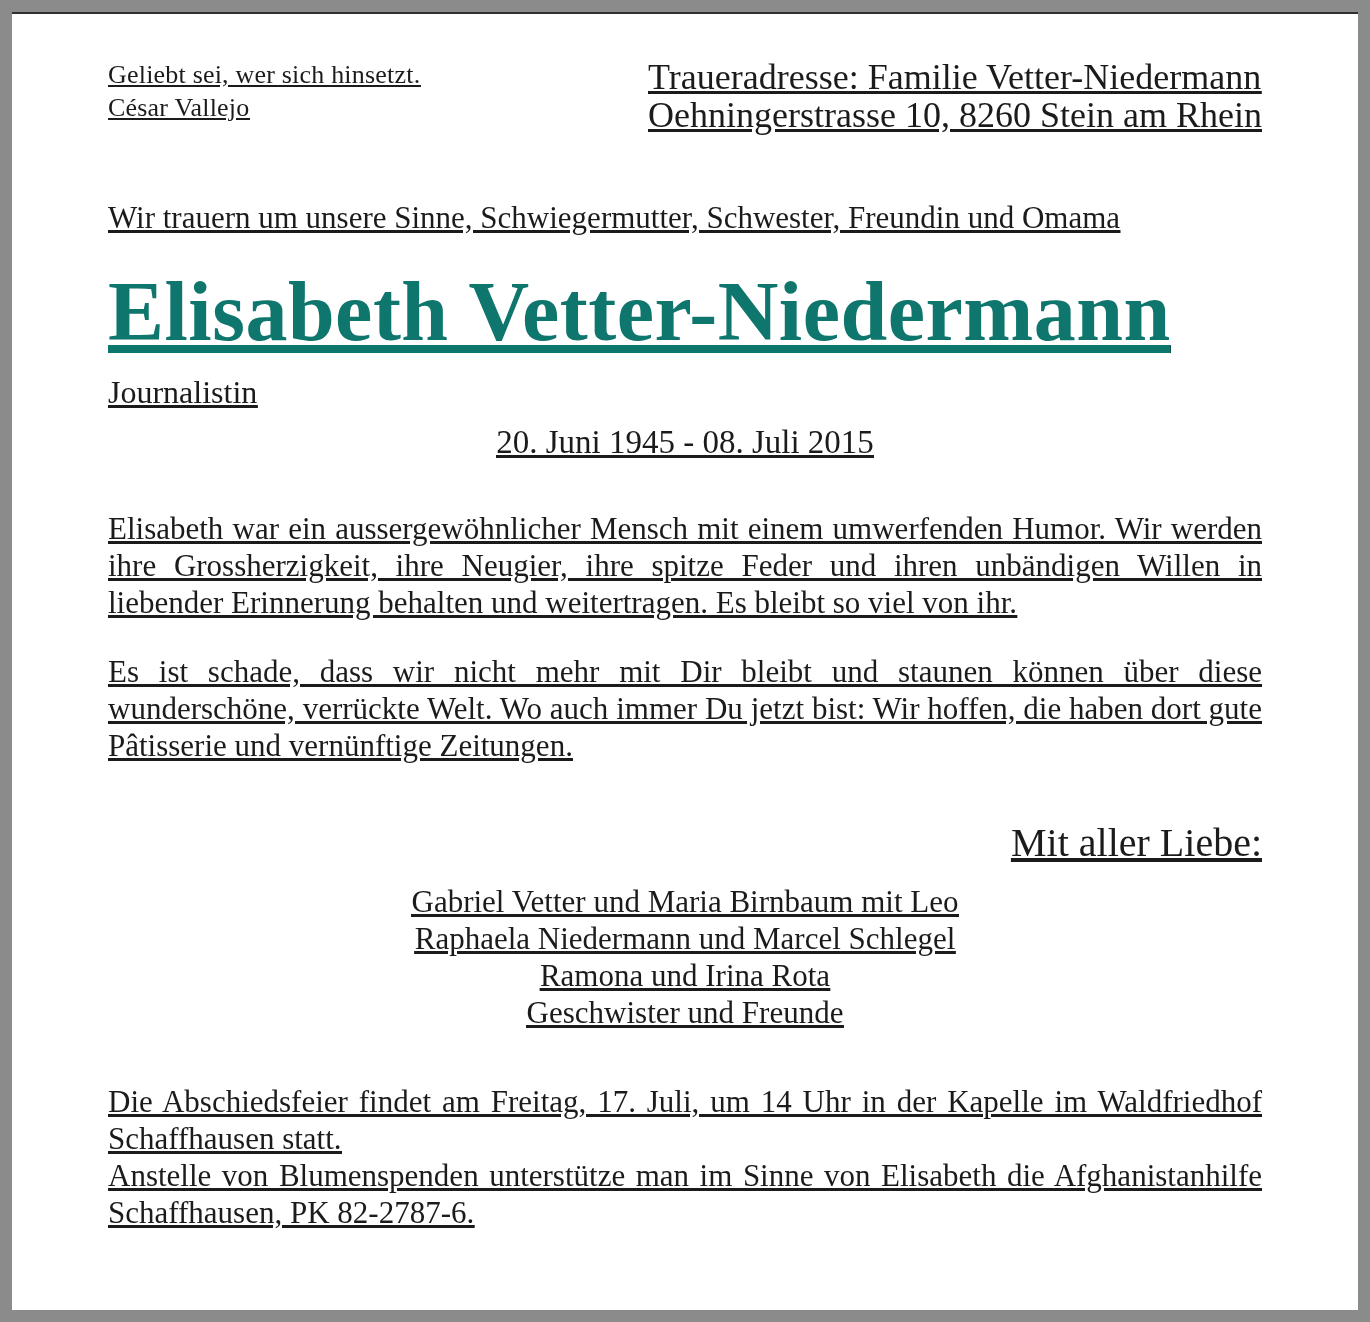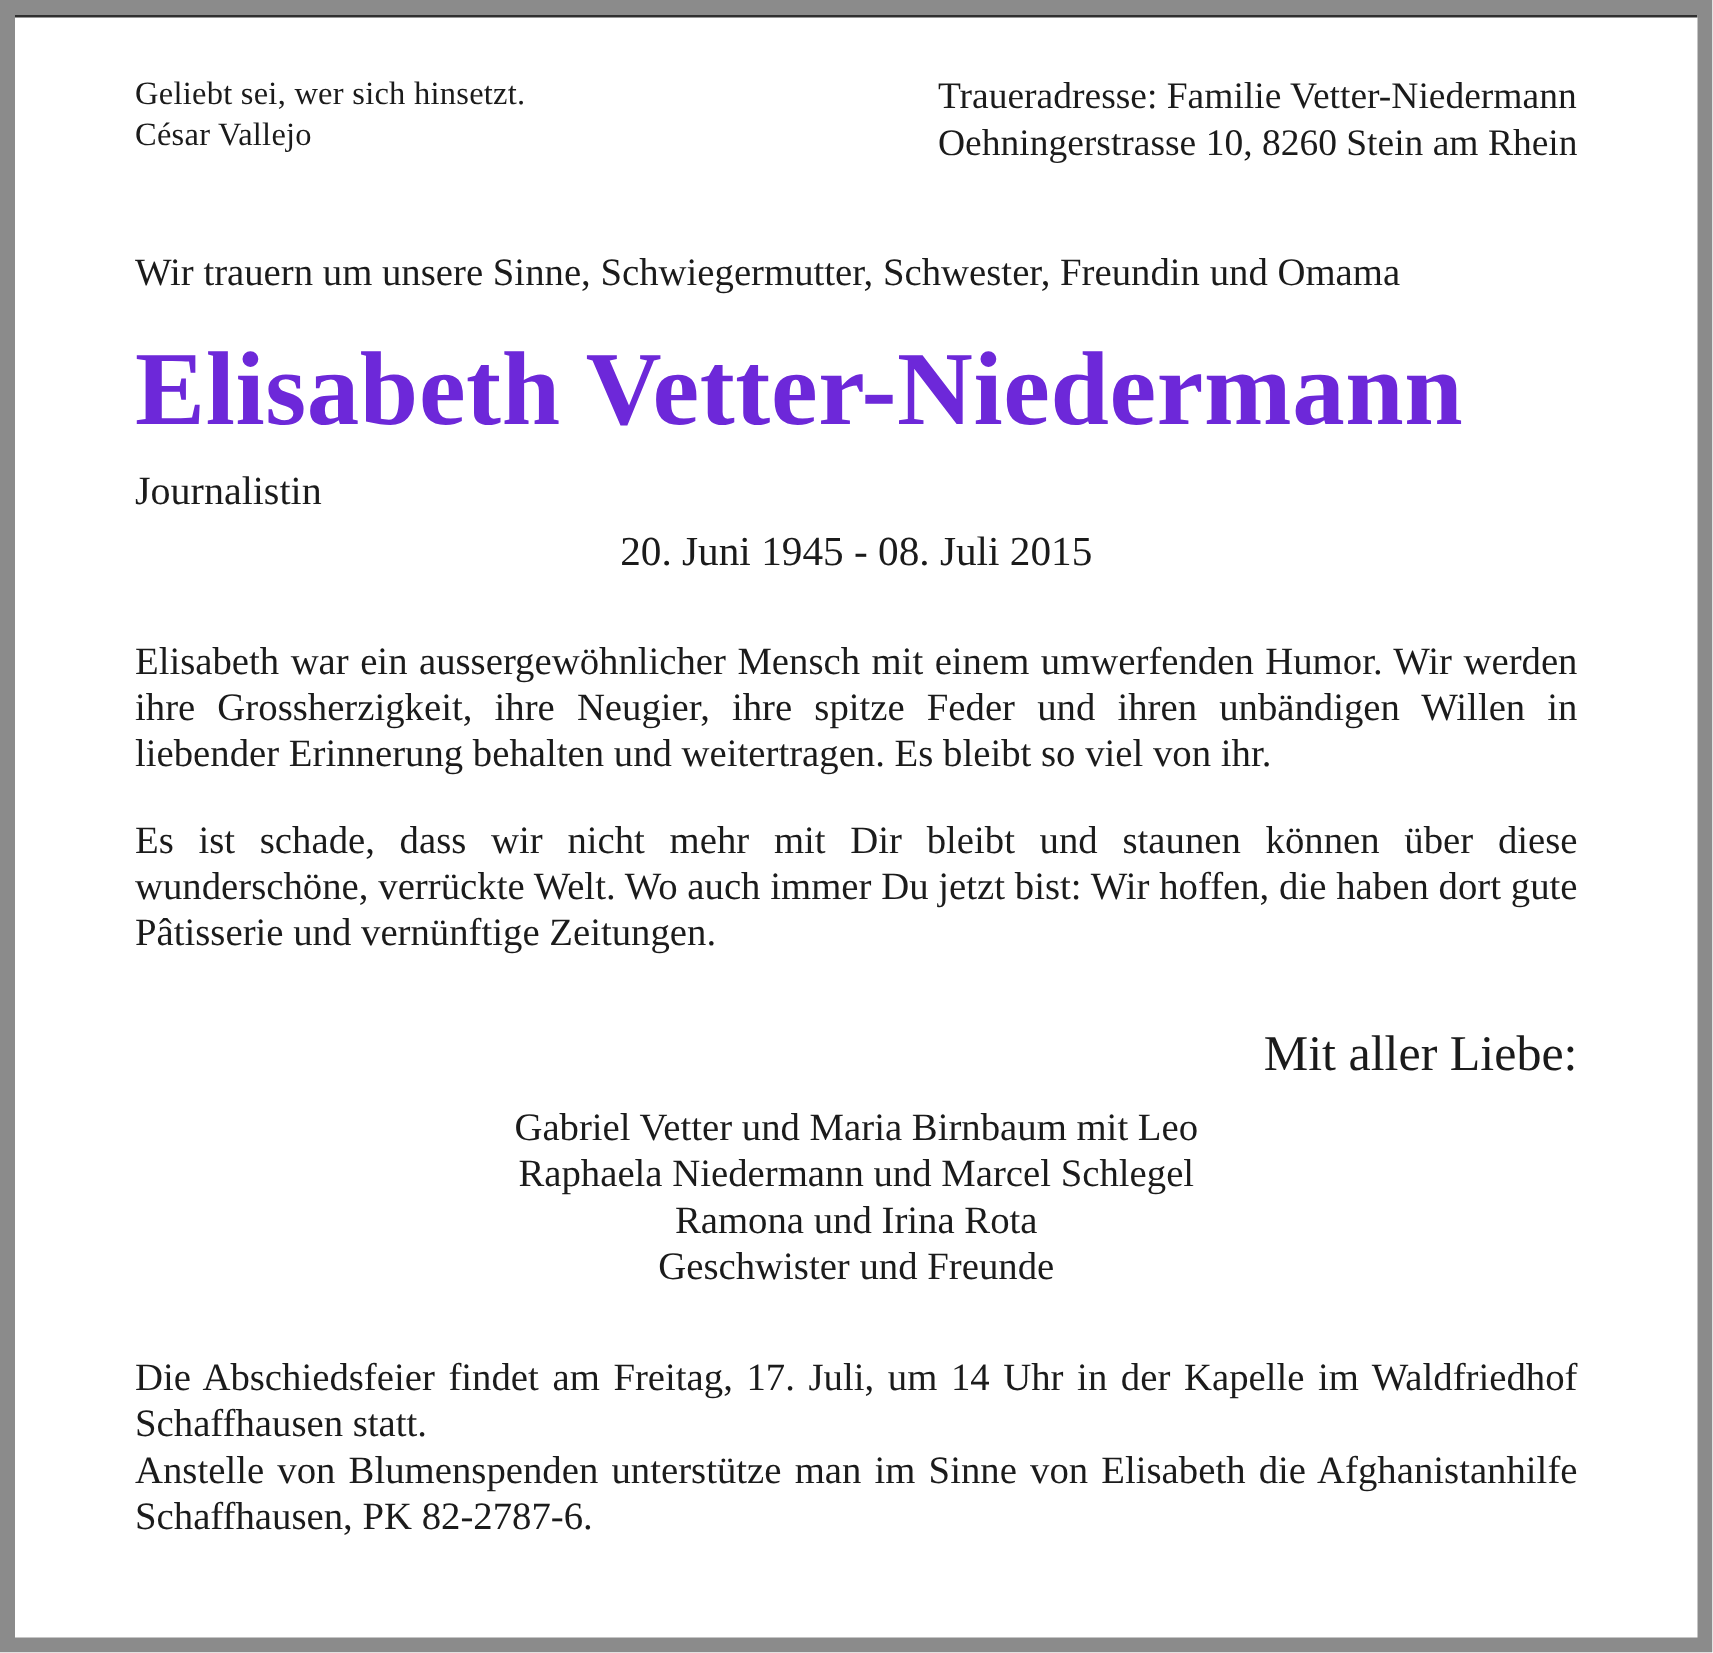--- a/index.html
+++ b/index.html
@@ -1,15 +1,15 @@
 <!DOCTYPE html>
 <html><head>
 <meta charset="utf-8">
 <style>
-  * { margin: 0; padding: 0; box-sizing: border-box; }
+  * { margin: 0; padding: 0; box-sizing: border-box; text-decoration: underline; }
 
   html, body {
     background: #ffffff;
     font-family: "Liberation Serif", "DejaVu Serif", serif;
   }
 
   .page {
     position: relative;
     width: 1370px;
     height: 1322px;
@@ -30,41 +30,41 @@
     display: flex;
     align-items: flex-start;
   }
   .quote-block {
     font-size: 26px;
     line-height: 33px;
     letter-spacing: 0.2px;
   }
   .address-block {
     margin-left: auto;
-    font-size: 30px;
+    font-size: 36px;
     line-height: 38px;
   }
 
   
   .intro {
     margin-top: 64px;
     font-size: 31px;
     line-height: 40px;
     text-align: justify;
   }
 
   
   .deceased-name {
     margin-top: 26px;
     font-size: 84px;
     font-weight: bold;
     line-height: 96px;
     letter-spacing: 0.5px;
     white-space: nowrap;
-    color: #6d28d9;
+    color: #0f766e;
   }
   .profession {
     margin-top: 12px;
     text-align: left;
     font-size: 32px;
     line-height: 40px;
   }
   .dates {
     margin-top: 8px;
     text-align: center;

